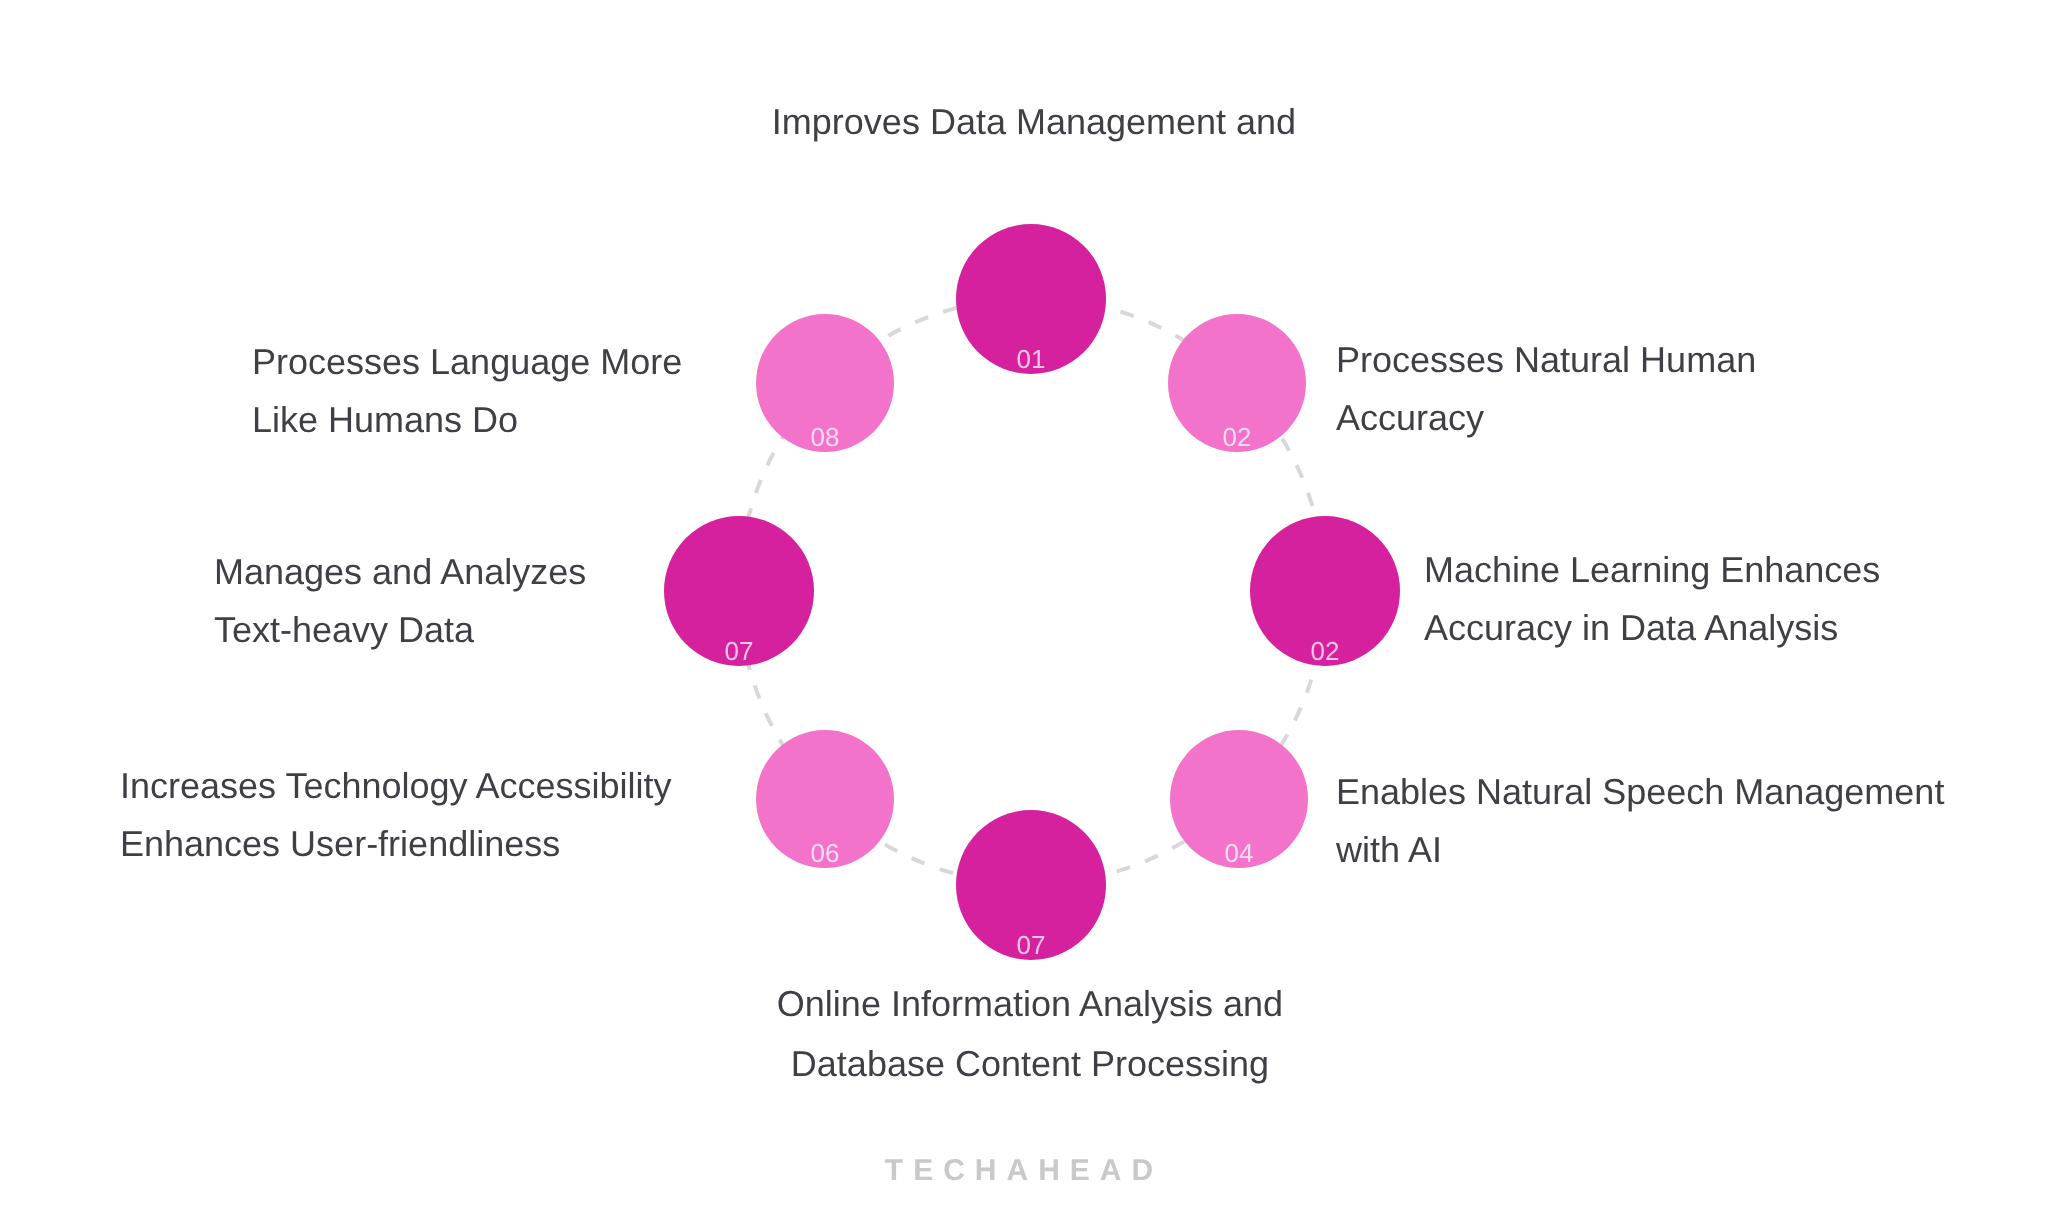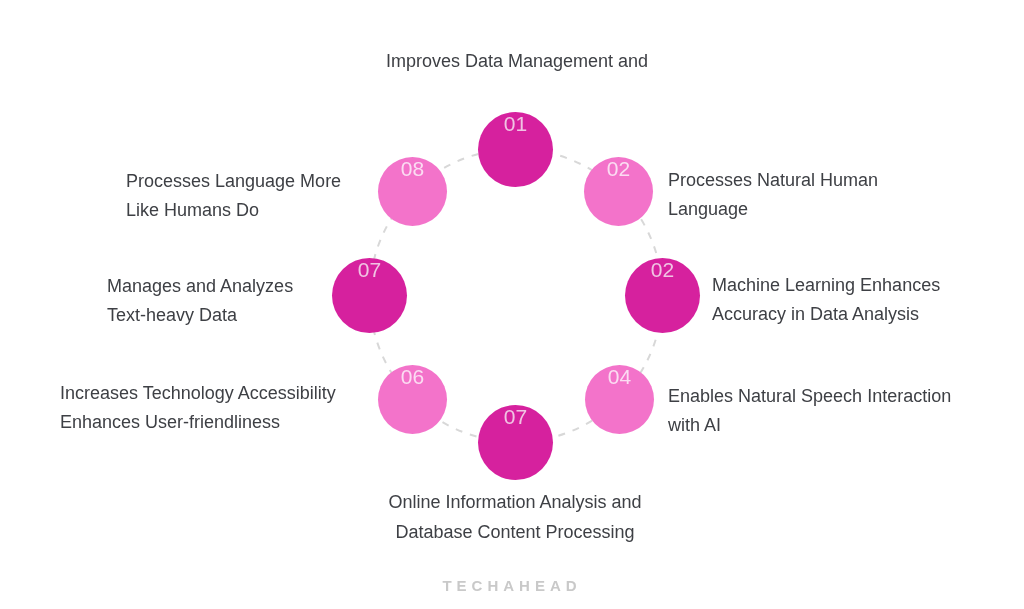--- a/index.html
+++ b/index.html
@@ -25,23 +25,23 @@
   .ring-svg circle {
     fill: none;
     stroke: var(--ring, #d8d8d8);
     stroke-width: 2;
     stroke-dasharray: 7 8;
   }
   .node {
     position: absolute;
     border-radius: 50%;
     display: flex;
-    align-items: flex-start;
+    align-items: flex-end;
     justify-content: center;
-    font-size: 21px;
+    font-size: 13px;
   }
   .node.dark {
     width: 75px;
     height: 75px;
     background: var(--dark-circle, #d6219e);
   }
   .node.light {
     width: 69px;
     height: 69px;
     background: var(--light-circle, #f373ca);
@@ -123,30 +123,30 @@
   <div class="node light n08">
     <span class="num">08</span>
   </div>
 
   <div class="label centered label-top">
     <div>Improves Data Management and</div>
   </div>
 
   <div class="label label-02">
     <div>Processes Natural Human</div>
-    <div>Language</div>
+    <div>Accuracy</div>
   </div>
 
   <div class="label label-03">
     <div>Machine Learning Enhances</div>
     <div>Accuracy in Data Analysis</div>
   </div>
 
   <div class="label label-04">
-    <div>Enables Natural Speech Interaction</div>
+    <div>Enables Natural Speech Management</div>
     <div>with AI</div>
   </div>
 
   <div class="label centered label-05">
     <div>Online Information Analysis and</div>
     <div>Database Content Processing</div>
   </div>
 
   <div class="label label-06">
     <div>Increases Technology Accessibility</div>

